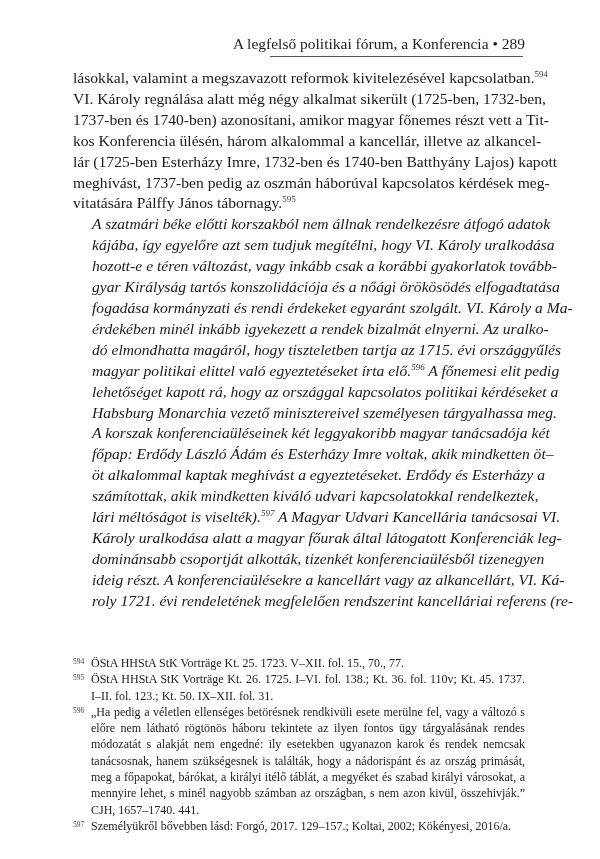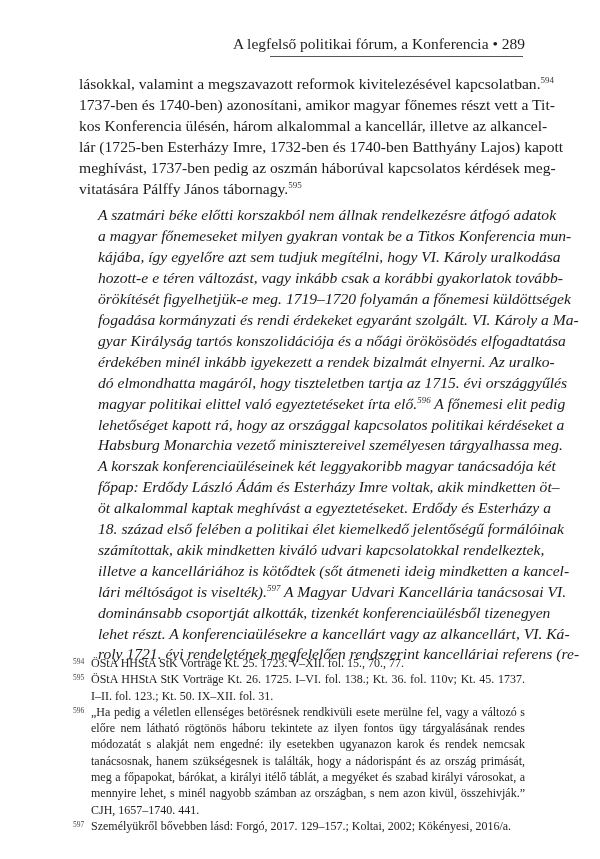--- a/index.html
+++ b/index.html
@@ -13,21 +13,21 @@
   .head-rule {
     position: absolute; left: 270px; top: 56px; width: 253px; height: 0;
     border-top: 1px solid #555;
   }
   .body-text {
     position: absolute; left: 73px; top: 68px; width: 452px;
     font-family: "Liberation Serif", "DejaVu Serif", serif;
     font-size: 15.6px; line-height: 20.9px; text-align: justify;
     color: #1a1a1a;
   }
-  .body-text p { margin: 6px; }
+  .body-text p { margin: 0; }
   .body-text p.indent { text-indent: 19px; font-style: italic; }
   .body-text .line { display: block; text-align: justify; text-align-last: justify; white-space: nowrap; }
   .body-text .line.last { text-align-last: left; }
   sup { font-size: 9px; vertical-align: 6px; line-height: 0; color: #333; }
   .footnotes {
     position: absolute; left: 73px; top: 655px; width: 452px;
     font-family: "Liberation Serif", "DejaVu Serif", serif;
     font-size: 12px; line-height: 16.3px; color: #222;
   }
   .fn { position: relative; padding-left: 18px; margin: 0; }
@@ -42,48 +42,46 @@
   <div class="running-head">
     <span>A legfelső politikai fórum, a Konferencia</span>
     <span>•</span>
     <span>289</span>
   </div>
   <div class="head-rule"></div>
 
   <div class="body-text">
     <p id="para1">
         <span class="line"><span>lásokkal, valamint a megszavazott reformok kivitelezésével kapcsolatban.</span><sup>594</sup></span>
+        <span class="line"><span>VI. Károly regnálása alatt még négy alkalmat sikerült (1725-ben, 1732-ben,</span></span>
         <span class="line"><span>1737-ben és 1740-ben) azonosítani, amikor magyar főnemes részt vett a Tit-</span></span>
         <span class="line"><span>kos Konferencia ülésén, három alkalommal a kancellár, illetve az alkancel-</span></span>
         <span class="line"><span>lár (1725-ben Esterházy Imre, 1732-ben és 1740-ben Batthyány Lajos) kapott</span></span>
         <span class="line"><span>meghívást, 1737-ben pedig az oszmán háborúval kapcsolatos kérdések meg-</span></span>
         <span class="line last"><span>vitatására Pálffy János tábornagy.</span><sup>595</sup></span>
       </p>
     <p class="indent" id="para2">
         <span class="line"><span>A szatmári béke előtti korszakból nem állnak rendelkezésre átfogó adatok</span></span>
-        <span class="line"><span>a magyar főnemeseket milyen gyakran vontak be a Titkos Konferencia mun-</span></span>
         <span class="line"><span>kájába, így egyelőre azt sem tudjuk megítélni, hogy VI. Károly uralkodása</span></span>
         <span class="line"><span>hozott-e e téren változást, vagy inkább csak a korábbi gyakorlatok tovább-</span></span>
-        <span class="line"><span>örökítését figyelhetjük-e meg. 1719–1720 folyamán a főnemesi küldöttségek</span></span>
+        <span class="line"><span>gyar Királyság tartós konszolidációja és a nőági örökösödés elfogadtatása</span></span>
         <span class="line"><span>fogadása kormányzati és rendi érdekeket egyaránt szolgált. VI. Károly a Ma-</span></span>
-        <span class="line"><span>gyar Királyság tartós konszolidációja és a nőági örökösödés elfogadtatása</span></span>
         <span class="line"><span>érdekében minél inkább igyekezett a rendek bizalmát elnyerni. Az uralko-</span></span>
         <span class="line"><span>dó elmondhatta magáról, hogy tiszteletben tartja az 1715. évi országgyűlés</span></span>
         <span class="line"><span>magyar politikai elittel való egyeztetéseket írta elő.</span><sup>596</sup><span> A főnemesi elit pedig</span></span>
         <span class="line"><span>lehetőséget kapott rá, hogy az országgal kapcsolatos politikai kérdéseket a</span></span>
         <span class="line"><span>Habsburg Monarchia vezető minisztereivel személyesen tárgyalhassa meg.</span></span>
         <span class="line"><span>A korszak konferenciaüléseinek két leggyakoribb magyar tanácsadója két</span></span>
         <span class="line"><span>főpap: Erdődy László Ádám és Esterházy Imre voltak, akik mindketten öt–</span></span>
         <span class="line"><span>öt alkalommal kaptak meghívást a egyeztetéseket. Erdődy és Esterházy a</span></span>
-        <span class="line"><span>18. század első felében a politikai élet kiemelkedő jelentőségű formálóinak</span></span>
         <span class="line"><span>számítottak, akik mindketten kiváló udvari kapcsolatokkal rendelkeztek,</span></span>
-        <span class="line"><span>illetve a kancelláriához is kötődtek (sőt átmeneti ideig mindketten a kancel-</span></span>
         <span class="line"><span>lári méltóságot is viselték).</span><sup>597</sup><span> A Magyar Udvari Kancellária tanácsosai VI.</span></span>
+        <span class="line"><span>Károly uralkodása alatt a magyar főurak által látogatott Konferenciák leg-</span></span>
         <span class="line"><span>dominánsabb csoportját alkották, tizenkét konferenciaülésből tizenegyen</span></span>
-        <span class="line"><span>lehet részt. A konferenciaülésekre a kancellárt vagy az alkancellárt, VI. Ká-</span></span>
+        <span class="line"><span>ideig részt. A konferenciaülésekre a kancellárt vagy az alkancellárt, VI. Ká-</span></span>
         <span class="line last"><span>roly 1721. évi rendeletének megfelelően rendszerint kancelláriai referens (re-</span></span>
       </p>
   </div>
 
   <div class="footnotes" id="footnotes">
       <p class="fn">
         <span class="num">594</span>
         <span class="txt">ÖStA HHStA StK Vorträge Kt. 25. 1723. V–XII. fol. 15., 70., 77.</span>
       </p>
       <p class="fn">

